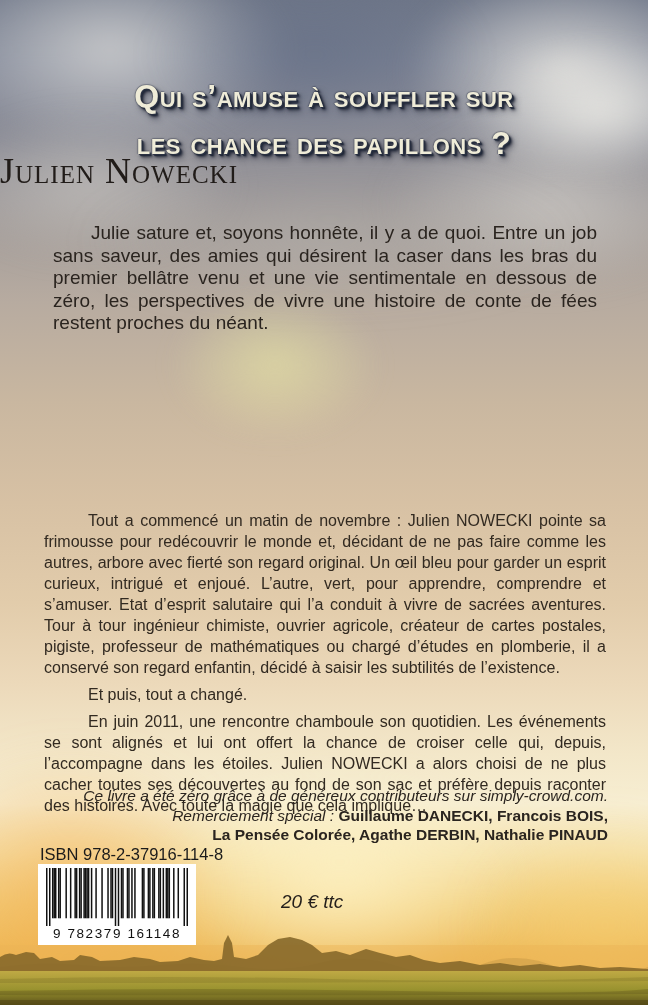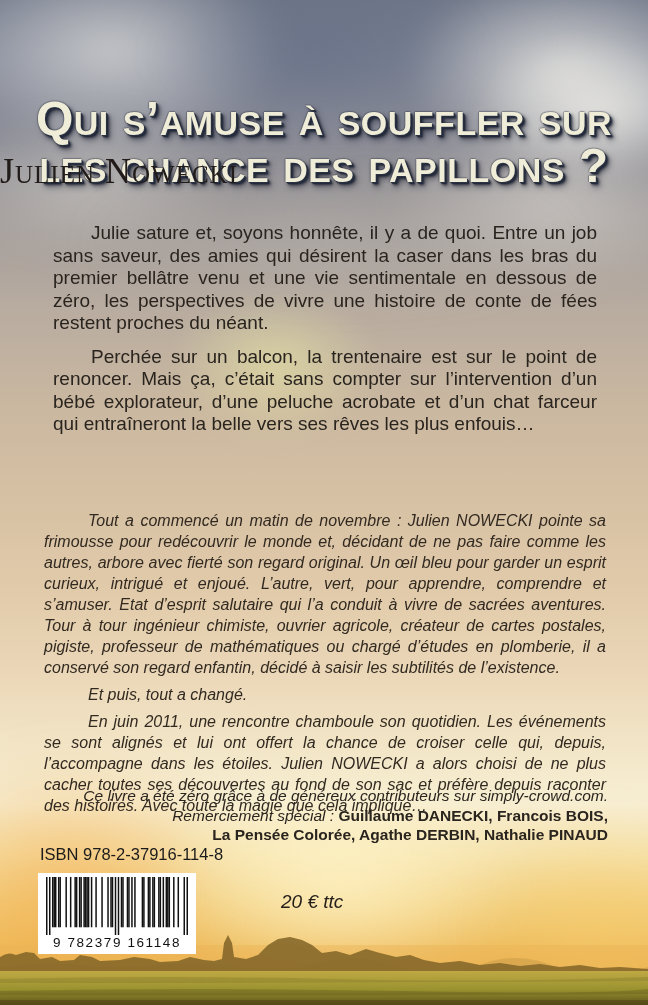--- a/index.html
+++ b/index.html
@@ -20,43 +20,43 @@
   .c6{left:80px;top:180px;width:500px;height:120px;background:radial-gradient(ellipse,rgba(179,176,172,.5),transparent 70%);filter:blur(20px);}
   .c7{left:470px;top:40px;width:260px;height:140px;background:radial-gradient(ellipse,rgba(240,239,233,.8),transparent 70%);filter:blur(12px);}
   .g1{left:170px;top:290px;width:210px;height:150px;background:radial-gradient(ellipse,rgba(238,238,165,.55),transparent 70%);filter:blur(12px);}
   .g2{left:-100px;top:750px;width:340px;height:290px;background:radial-gradient(ellipse,rgba(243,166,66,.55),transparent 70%);filter:blur(24px);}
   .g3{left:150px;top:770px;width:380px;height:220px;background:radial-gradient(ellipse,rgba(255,246,205,.8),transparent 70%);filter:blur(22px);}
   .g4{left:470px;top:820px;width:270px;height:210px;background:radial-gradient(ellipse,rgba(247,205,110,.5),transparent 70%);filter:blur(24px);}
 
   .landscape{position:absolute;left:0;bottom:0;width:648px;height:78px;}
 
   .title{
-    position:absolute;top:63px;left:0;width:100%;text-align:center;
-    font-weight:bold;font-size:48px;line-height:47px;font-variant:small-caps;
+    position:absolute;top:52px;left:0;width:100%;text-align:center;
+    font-weight:bold;font-size:32px;line-height:47px;font-variant:small-caps;
     letter-spacing:.5px;color:#efecd8;
     text-shadow:1px 1px 0 #2a3142,2px 2px 1px #222a3a,3px 3px 3px rgba(25,30,45,.9),
       4px 5px 6px rgba(25,30,45,.55),-1px 0 1px rgba(40,46,62,.35),0 -1px 1px rgba(40,46,62,.35);
   }
   .author{
     position:absolute;top:150px;left:0;width:100%;text-align:left;
     font-family:"Liberation Serif",serif;font-variant:small-caps;
     font-size:36px;color:#211c19;letter-spacing:1px;
   }
   .synopsis{position:absolute;top:222px;left:44px;right:42px;
     font-size:19px;line-height:22.5px;color:#2a241f;text-align:justify;}
   .synopsis p{margin:0 9px 11px;text-indent:38px;}
   .bio{position:absolute;top:510px;left:44px;right:42px;
-    font-style:italic;font-size:16px;line-height:21px;color:#322a21;text-align:justify;}
+    font-size:16px;line-height:21px;color:#322a21;text-align:justify;}
   .bio p{margin:0 0 6px;text-indent:44px;}
   .credits{position:absolute;top:786px;left:44px;right:40px;text-align:right;
     font-size:15.5px;line-height:19.5px;color:#2a241f;}
   .credits .it{font-style:italic;}
   .credits b{font-style:normal;font-weight:bold;}
   .isbn{position:absolute;left:40px;top:845px;font-size:16.5px;color:#1b1b1b;}
-  .barcode{position:absolute;left:38px;top:864px;width:158px;height:81px;background:#ffffff;text-align:center;margin-top:9px;}
+  .barcode{position:absolute;left:38px;top:864px;width:158px;height:81px;background:#ffffff;text-align:center;}
   .barcode svg{display:block;margin:4px auto 0;width:142px;height:58px;}
   .barcode .digits{font-size:13.5px;letter-spacing:1.6px;color:#111;line-height:16px;}
   .price{position:absolute;left:281px;top:891px;font-style:italic;font-size:19px;color:#241f1b;}
   .website{position:absolute;left:355px;top:891px;font-style:italic;font-size:19px;color:#241f1b;}
 </style>
 </head>
 <body>
 
 <div class="cover">
 
@@ -91,21 +91,20 @@
 
   <h1 class="title">
     <span>Qui s’amuse à souffler sur</span><br>
     <span>les chance des papillons ?</span>
   </h1>
 
   <div class="author">Julien Nowecki</div>
 
   <div class="synopsis">
     <p>Julie sature et, soyons honnête, il y a de quoi. Entre un job sans saveur, des amies qui désirent la caser dans les bras du premier bellâtre venu et une vie sentimentale en dessous de zéro, les perspectives de vivre une histoire de conte de fées restent proches du néant.</p>
-    <p>Perchée sur un balcon, la trentenaire est sur le point de renoncer. Mais ça, c’était sans compter sur l’intervention d’un bébé explorateur, d’une peluche acrobate et d’un chat farceur qui entraîneront la belle vers ses rêves les plus enfouis…</p>
   </div>
 
   <div class="bio">
     <p>Tout a commencé un matin de novembre : Julien NOWECKI pointe sa frimousse pour redécouvrir le monde et, décidant de ne pas faire comme les autres, arbore avec fierté son regard original. Un œil bleu pour garder un esprit curieux, intrigué et enjoué. L’autre, vert, pour apprendre, comprendre et s’amuser. Etat d’esprit salutaire qui l’a conduit à vivre de sacrées aventures. Tour à tour ingénieur chimiste, ouvrier agricole, créateur de cartes postales, pigiste, professeur de mathématiques ou chargé d’études en plomberie, il a conservé son regard enfantin, décidé à saisir les subtilités de l’existence.</p>
     <p>Et puis, tout a changé.</p>
     <p>En juin 2011, une rencontre chamboule son quotidien. Les événements se sont alignés et lui ont offert la chance de croiser celle qui, depuis, l’accompagne dans les étoiles. Julien NOWECKI a alors choisi de ne plus cacher toutes ses découvertes au fond de son sac et préfère depuis raconter des histoires. Avec toute la magie que cela implique…</p>
   </div>
 
   <div class="credits">
     <div class="it">Ce livre a été zéro grâce à de généreux contributeurs sur simply-crowd.com.</div>

